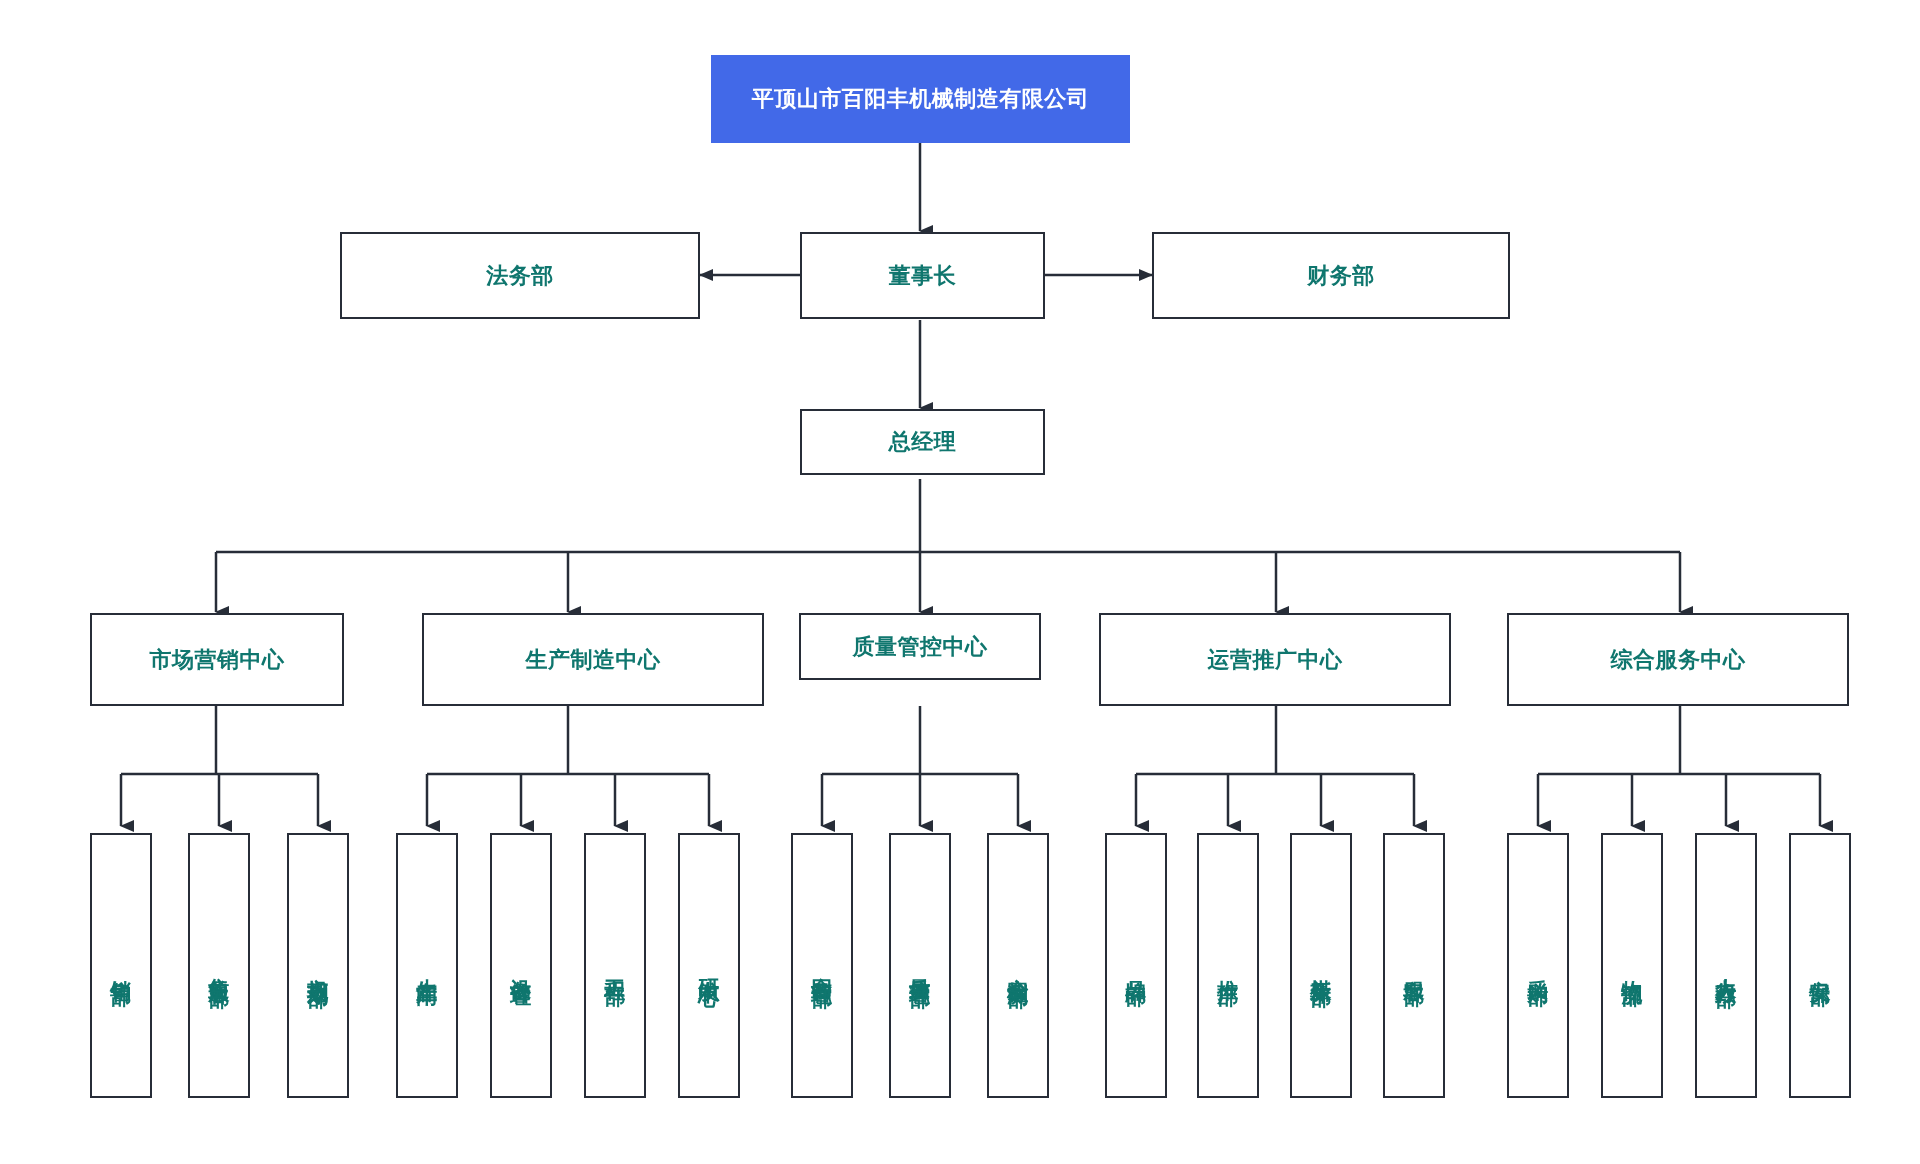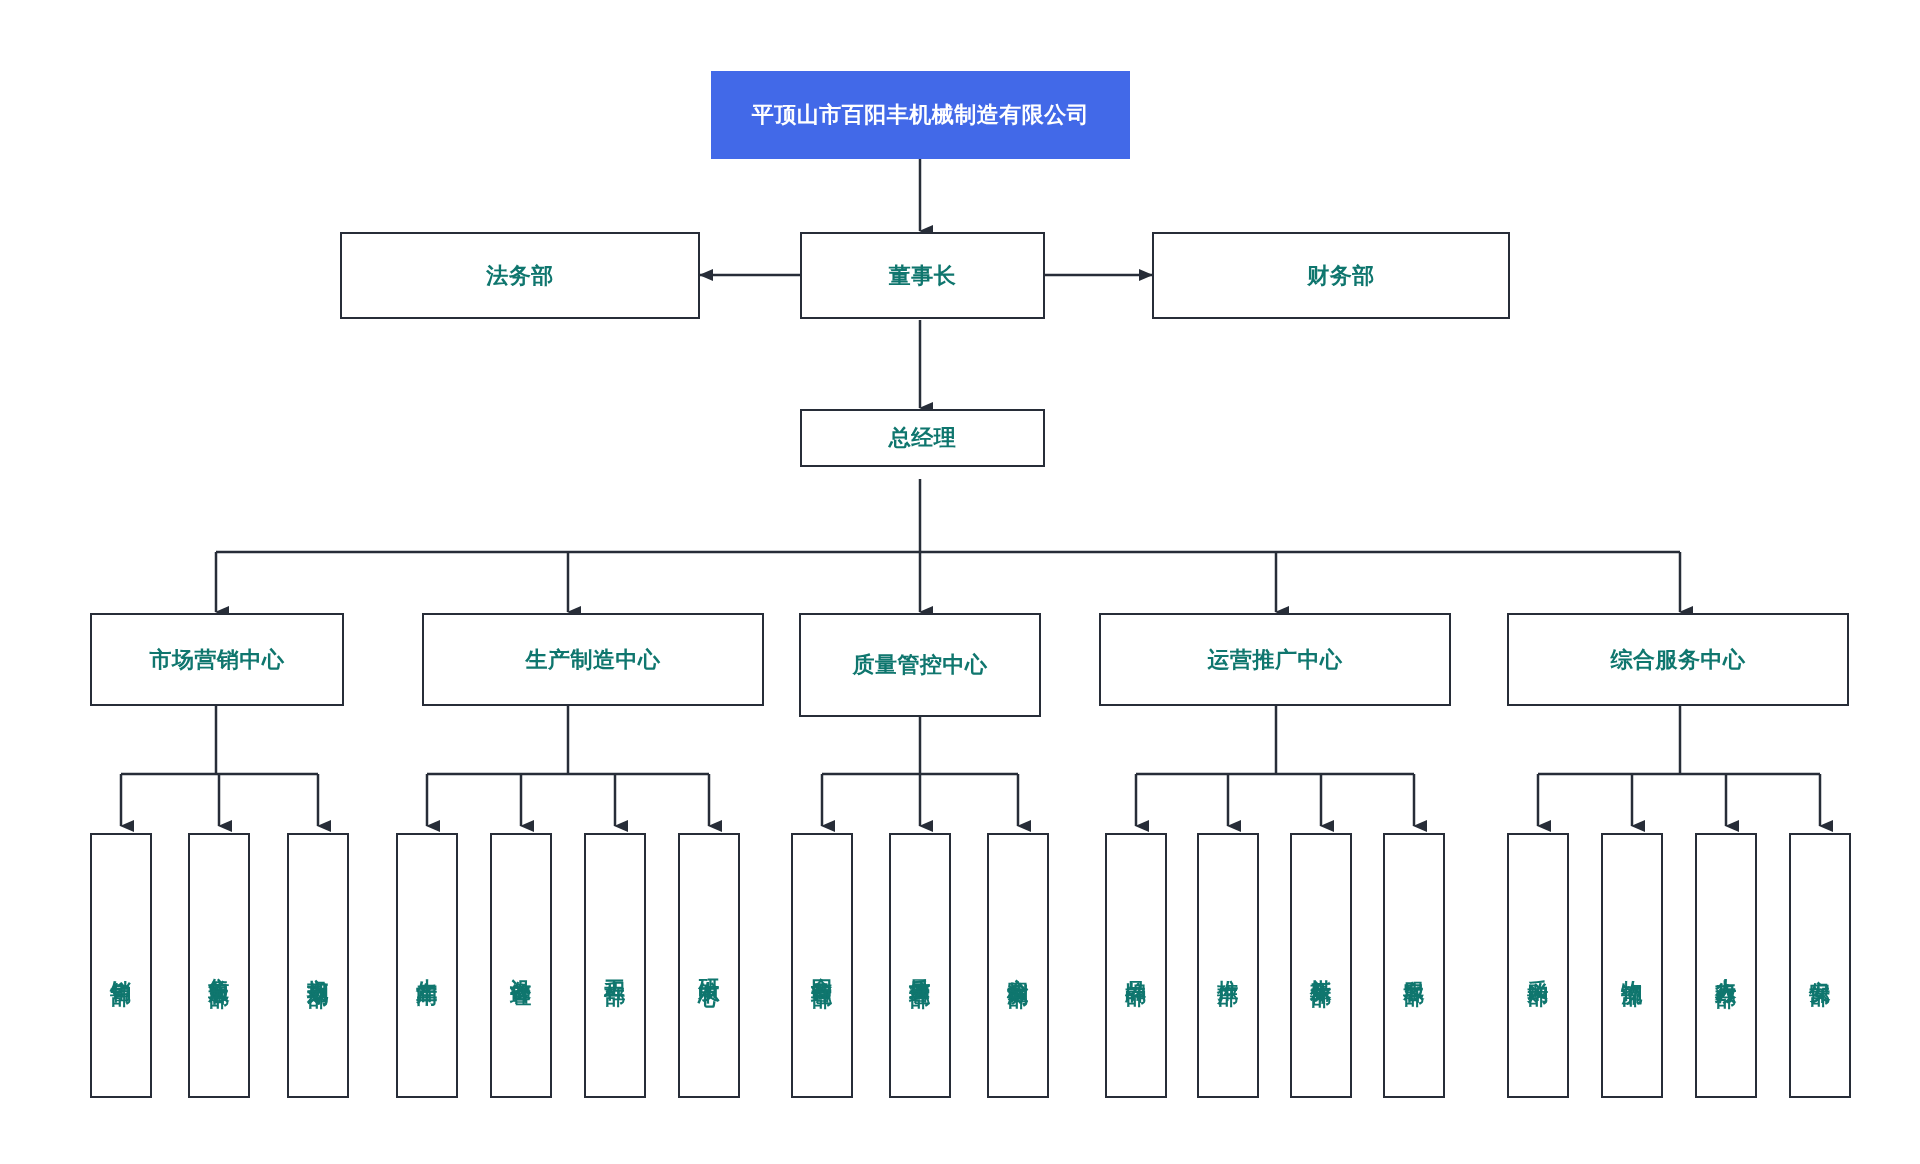--- a/index.html
+++ b/index.html
@@ -119,47 +119,47 @@
 
       <path d="M 1680 706 L 1680 774"></path>
       <path d="M 1538 774 L 1820 774"></path>
       <path d="M 1538 774 L 1538 826" marker-end="url(#arrowDown)"></path>
       <path d="M 1632 774 L 1632 826" marker-end="url(#arrowDown)"></path>
       <path d="M 1726 774 L 1726 826" marker-end="url(#arrowDown)"></path>
       <path d="M 1820 774 L 1820 826" marker-end="url(#arrowDown)"></path>
     </g>
   </svg>
 
-  <div class="node root-node" style="left:711px; top:55px; width:419px; height:88px;margin-top:16px;">
+  <div class="node root-node" style="left:711px; top:55px; width:419px; height:88px;">
     <span>平顶山市百阳丰机械制造有限公司</span>
   </div>
 
   <div class="node exec-node" style="left:340px; top:232px; width:360px; height:87px;">
     <span>法务部</span>
   </div>
 
   <div class="node exec-node" style="left:800px; top:232px; width:245px; height:87px;">
     <span>董事长</span>
   </div>
 
   <div class="node exec-node" style="left:1152px; top:232px; width:358px; height:87px;padding-left:20px;">
     <span>财务部</span>
   </div>
 
-  <div class="node exec-node" style="left:800px; top:409px; width:245px; height:58px;">
+  <div class="node exec-node" style="left:800px; top:409px; width:245px; height:66px;">
     <span>总经理</span>
   </div>
 
   <div class="node center-node" style="left:90px; top:613px; width:254px; height:93px;">
     <span>市场营销中心</span>
   </div>
   <div class="node center-node" style="left:422px; top:613px; width:342px; height:93px;">
     <span>生产制造中心</span>
   </div>
-  <div class="node center-node" style="left:799px; top:613px; width:242px; height:104px;">
+  <div class="node center-node" style="left:799px; top:613px; width:242px; height:67px;">
     <span>质量管控中心</span>
   </div>
   <div class="node center-node" style="left:1099px; top:613px; width:352px; height:93px;">
     <span>运营推广中心</span>
   </div>
   <div class="node center-node" style="left:1507px; top:613px; width:342px; height:93px;">
     <span>综合服务中心</span>
   </div>
 
   <div class="node dept-node" style="left:90px; top:833px; width:62px; height:265px;">

